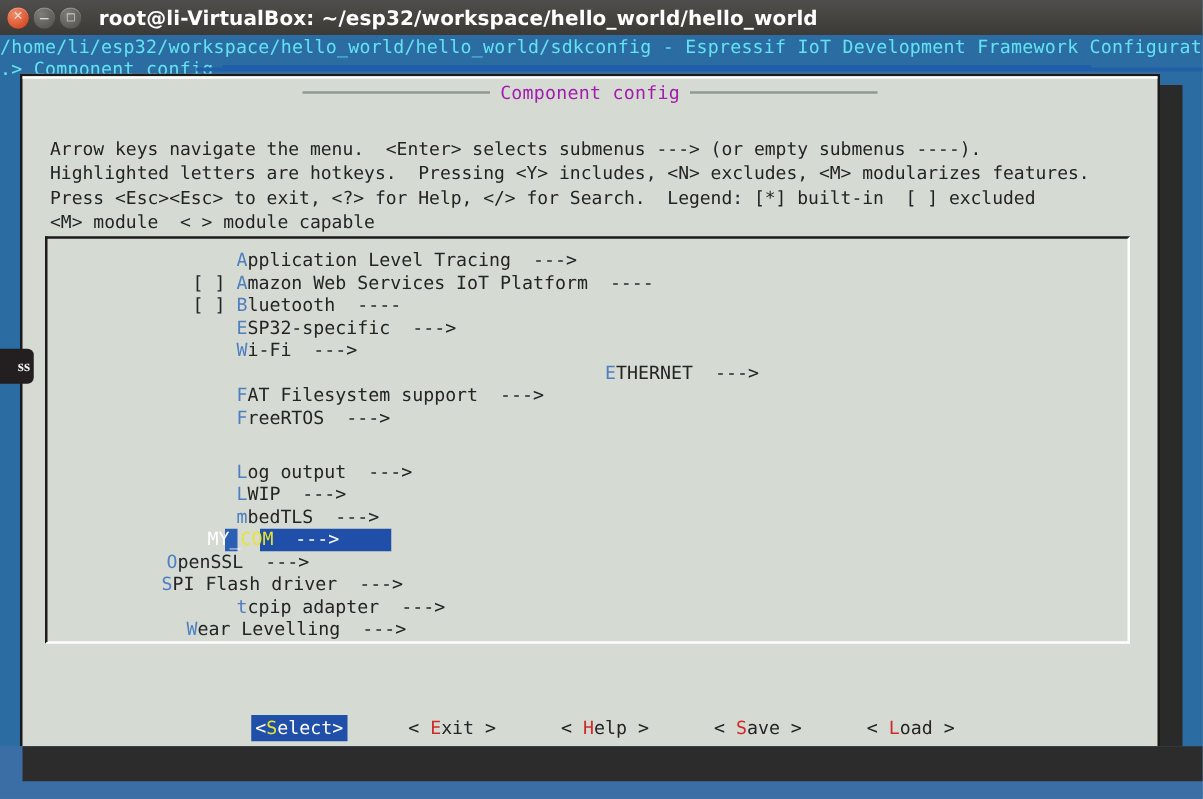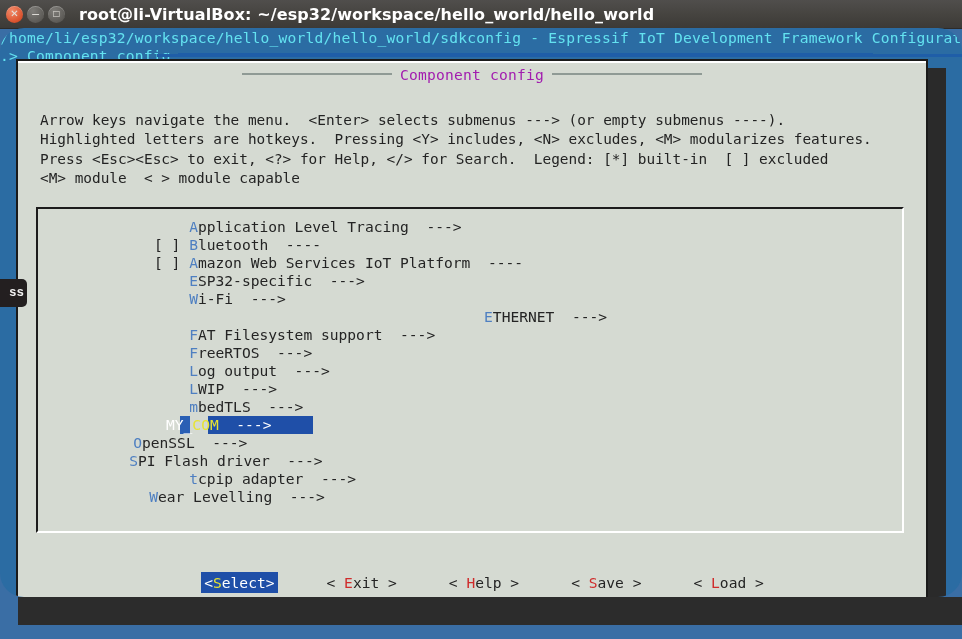--- a/index.html
+++ b/index.html
@@ -77,21 +77,20 @@
   }
 
   
   #terminal {
     position: absolute;
     left: 0; top: 28px;
     width: 962px;
     height: 569px;
     background: #2b6ca3;
     overflow: hidden;
-    border-radius: 24px;
   }
 
   .mono {
     font-family: "DejaVu Sans Mono", "Liberation Mono", monospace;
     font-size: 14.6px;
     line-height: 18px;
     white-space: pre;
   }
 
   
@@ -178,21 +177,21 @@
     position: absolute;
     left: 22px; top: 50px;
     color: #232323;
     font-size: 14.4px;
     line-height: 19.3px;
   }
 
   
   #menubox {
     position: absolute;
-    left: 18px; top: 146px;
+    left: 18px; top: 128px;
     width: 868px;
     height: 326px;
     background: #d5dad2;
     border: 2px solid #1c1c1c;
     border-right-color: #ffffff;
     border-bottom-color: #ffffff;
     box-sizing: border-box;
     overflow: hidden;
   }
   #menulist {
@@ -270,21 +269,21 @@
   .btn.active .bhot { color: #e8e432; }
 
   
   #edge-tip {
     position: absolute;
     left: 0; top: 251px;
     width: 27px; height: 28px;
     background: #231f20;
     border-radius: 0 5px 5px 0;
     color: #f2f2f2;
-    font-family: Liberation Mono, monospace;
+    font-family: Liberation Serif, serif;
     font-size: 12.5px;
     font-weight: bold;
     display: flex;
     align-items: center;
     justify-content: flex-end;
     padding-right: 3px;
     box-sizing: border-box;
     z-index: 30;
   }
 
@@ -339,28 +338,28 @@
         <div class="hr"></div>
         <div id="dlg-title">Component config</div>
         <div class="hr"></div>
       </div>
 
       <div id="helptext" class="mono"><div>Arrow keys navigate the menu.  &lt;Enter&gt; selects submenus ---&gt; (or empty submenus ----).</div><div>Highlighted letters are hotkeys.  Pressing &lt;Y&gt; includes, &lt;N&gt; excludes, &lt;M&gt; modularizes features.</div><div>Press &lt;Esc&gt;&lt;Esc&gt; to exit, &lt;?&gt; for Help, &lt;/&gt; for Search.  Legend: [*] built-in  [ ] excluded</div><div>&lt;M&gt; module  &lt; &gt; module capable</div></div>
 
       <div id="menubox">
         <div id="menulist">
             <div class="menu-row" style="padding-left: 116px;"><span class="cbox">    </span><span class="hot">A</span><span class="lbl">pplication Level Tracing</span><span class="arrow">  ---&gt;</span></div>
+            <div class="menu-row" style="padding-left: 116px;"><span class="cbox">[ ] </span><span class="hot">A</span><span class="lbl">mazon Web Services IoT Platform</span><span class="arrow">  ----</span></div>
             <div class="menu-row" style="padding-left: 116px;"><span class="cbox">[ ] </span><span class="hot">B</span><span class="lbl">luetooth</span><span class="arrow">  ----</span></div>
-            <div class="menu-row" style="padding-left: 116px;"><span class="cbox">[ ] </span><span class="hot">A</span><span class="lbl">mazon Web Services IoT Platform</span><span class="arrow">  ----</span></div>
             <div class="menu-row" style="padding-left: 116px;"><span class="cbox">    </span><span class="hot">E</span><span class="lbl">SP32-specific</span><span class="arrow">  ---&gt;</span></div>
             <div class="menu-row" style="padding-left: 116px;"><span class="cbox">    </span><span class="hot">W</span><span class="lbl">i-Fi</span><span class="arrow">  ---&gt;</span></div>
             <div class="menu-row" style="padding-left: 116px; text-align: center;"><span class="cbox">    </span><span class="hot">E</span><span class="lbl">THERNET</span><span class="arrow">  ---&gt;</span></div>
             <div class="menu-row" style="padding-left: 116px;"><span class="cbox">    </span><span class="hot">F</span><span class="lbl">AT Filesystem support</span><span class="arrow">  ---&gt;</span></div>
             <div class="menu-row" style="padding-left: 116px;"><span class="cbox">    </span><span class="hot">F</span><span class="lbl">reeRTOS</span><span class="arrow">  ---&gt;</span></div>
-            <div class="menu-row" style="padding-left: 116px;"><span class="cbox">    </span><span class="hot">L</span><span class="lbl">og output</span><span class="arrow">  ---&gt;</span></div>
+            <div class="menu-row" style="padding-left: 116px; margin-top: 25px;"><span class="cbox">    </span><span class="hot">L</span><span class="lbl">og output</span><span class="arrow">  ---&gt;</span></div>
             <div class="menu-row" style="padding-left: 116px;"><span class="cbox">    </span><span class="hot">L</span><span class="lbl">WIP</span><span class="arrow">  ---&gt;</span></div>
             <div class="menu-row" style="padding-left: 116px;"><span class="cbox">    </span><span class="hot">m</span><span class="lbl">bedTLS</span><span class="arrow">  ---&gt;</span></div>
             <div class="menu-row selected"><span class="cursor-blk"></span><span class="sel-bg" style="width: 105.48px;"></span><span class="row-inner"><span class="hot" style="color: rgb(255, 255, 255);">MY_</span><span class="hot">COM</span><span class="arrow">  ---&gt;</span></span></div>
             <div class="menu-row" style="padding-left: 60px;"><span class="cbox">    </span><span class="hot">O</span><span class="lbl">penSSL</span><span class="arrow">  ---&gt;</span></div>
             <div class="menu-row" style="padding-left: 56px;"><span class="cbox">    </span><span class="hot">S</span><span class="lbl">PI Flash driver</span><span class="arrow">  ---&gt;</span></div>
             <div class="menu-row" style="padding-left: 116px;"><span class="cbox">    </span><span class="hot">t</span><span class="lbl">cpip adapter</span><span class="arrow">  ---&gt;</span></div>
             <div class="menu-row" style="padding-left: 76px;"><span class="cbox">    </span><span class="hot">W</span><span class="lbl">ear Levelling</span><span class="arrow">  ---&gt;</span></div>
           </div>
       </div>
 

